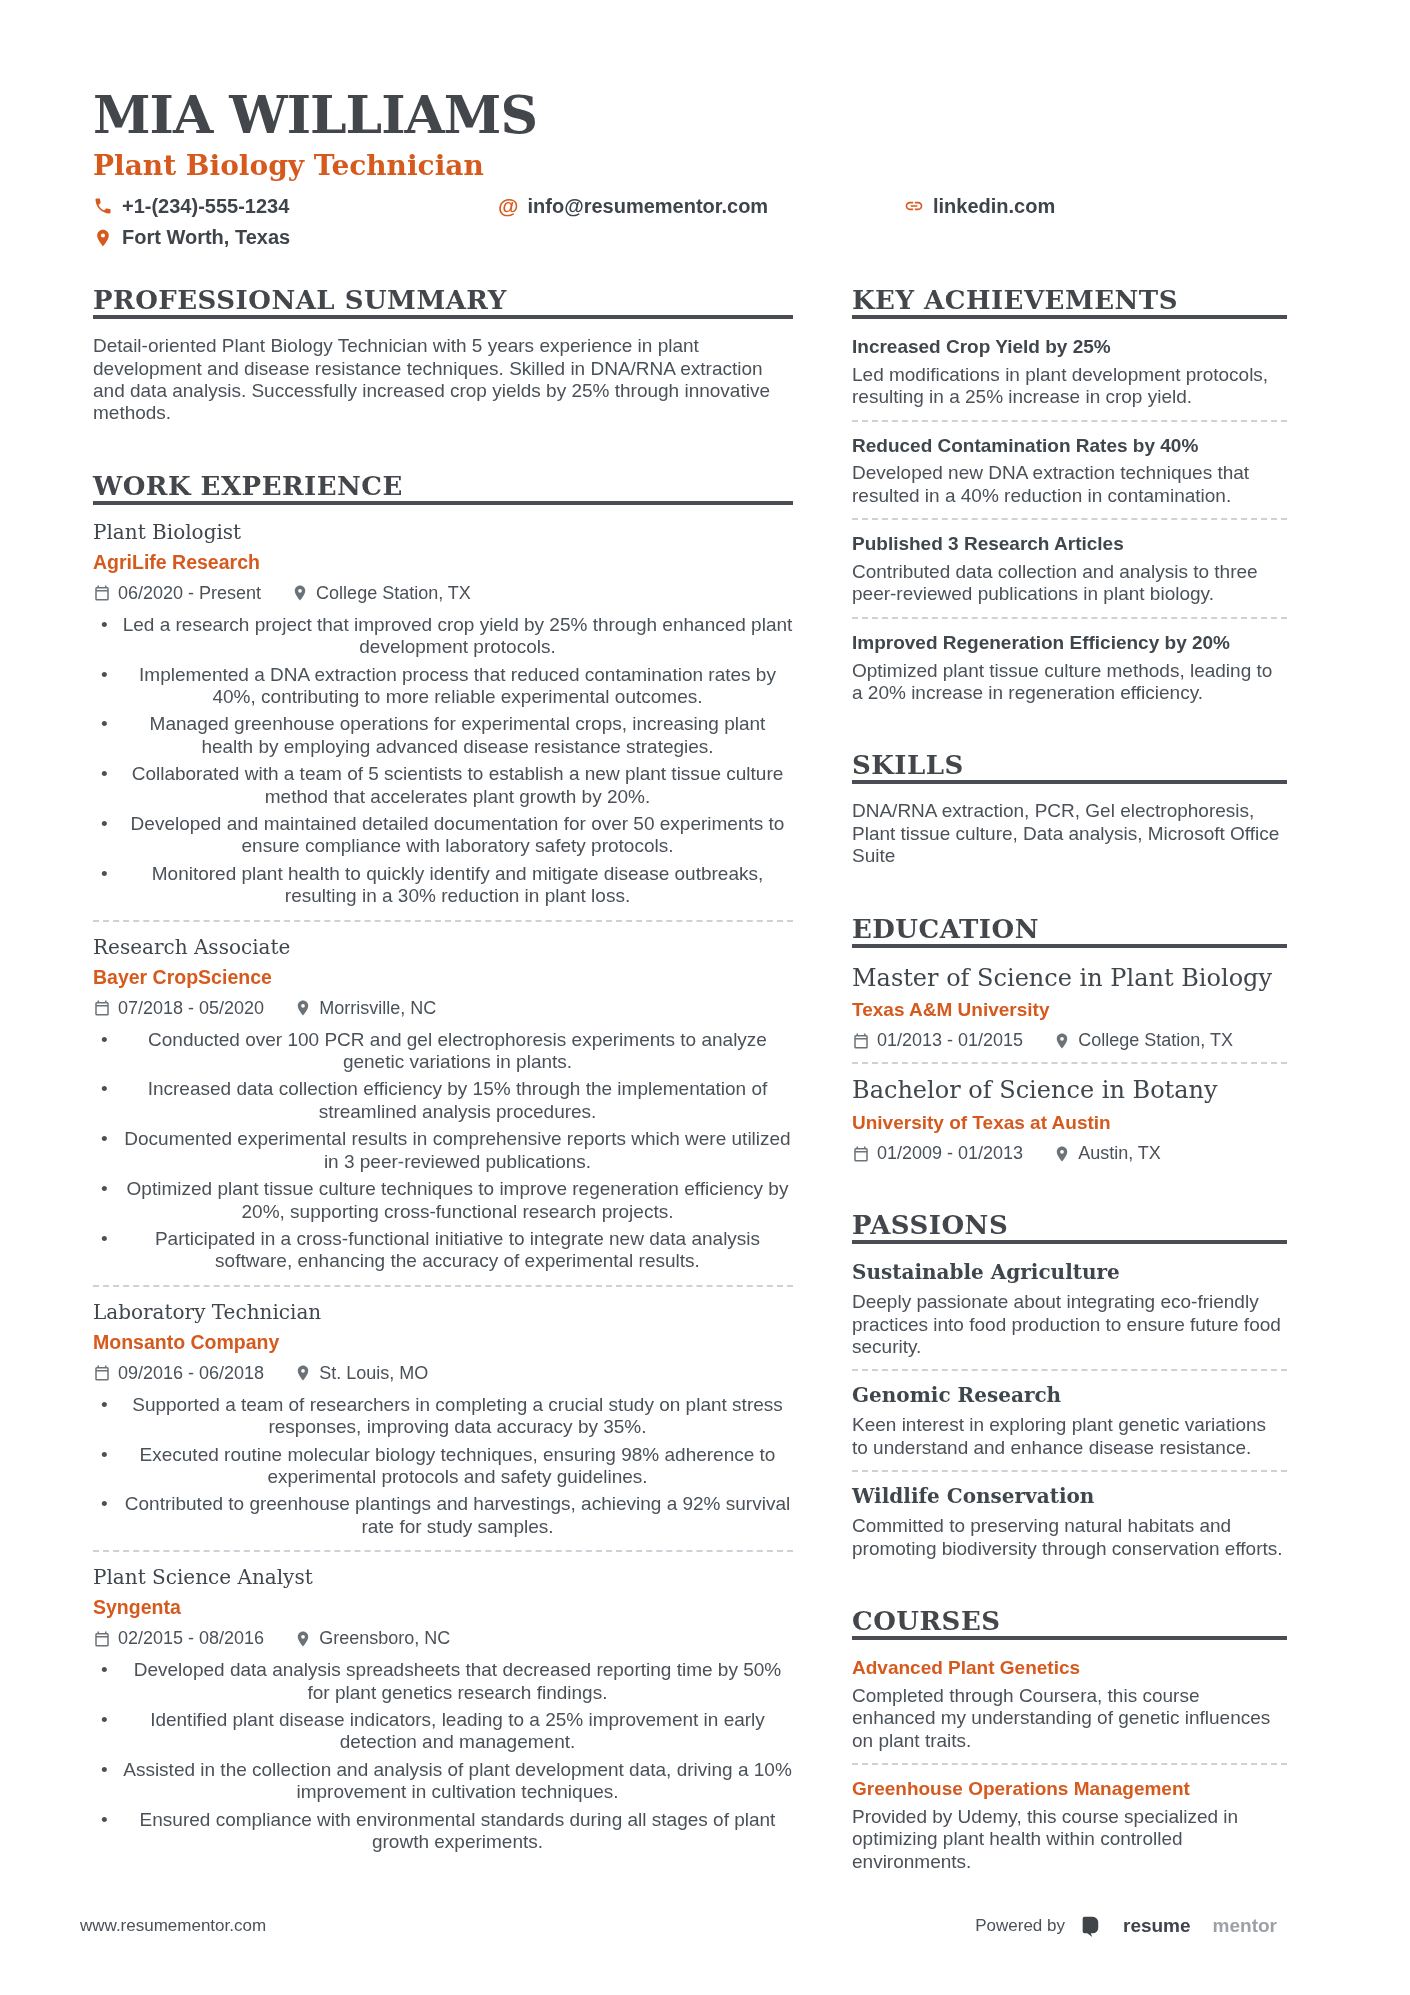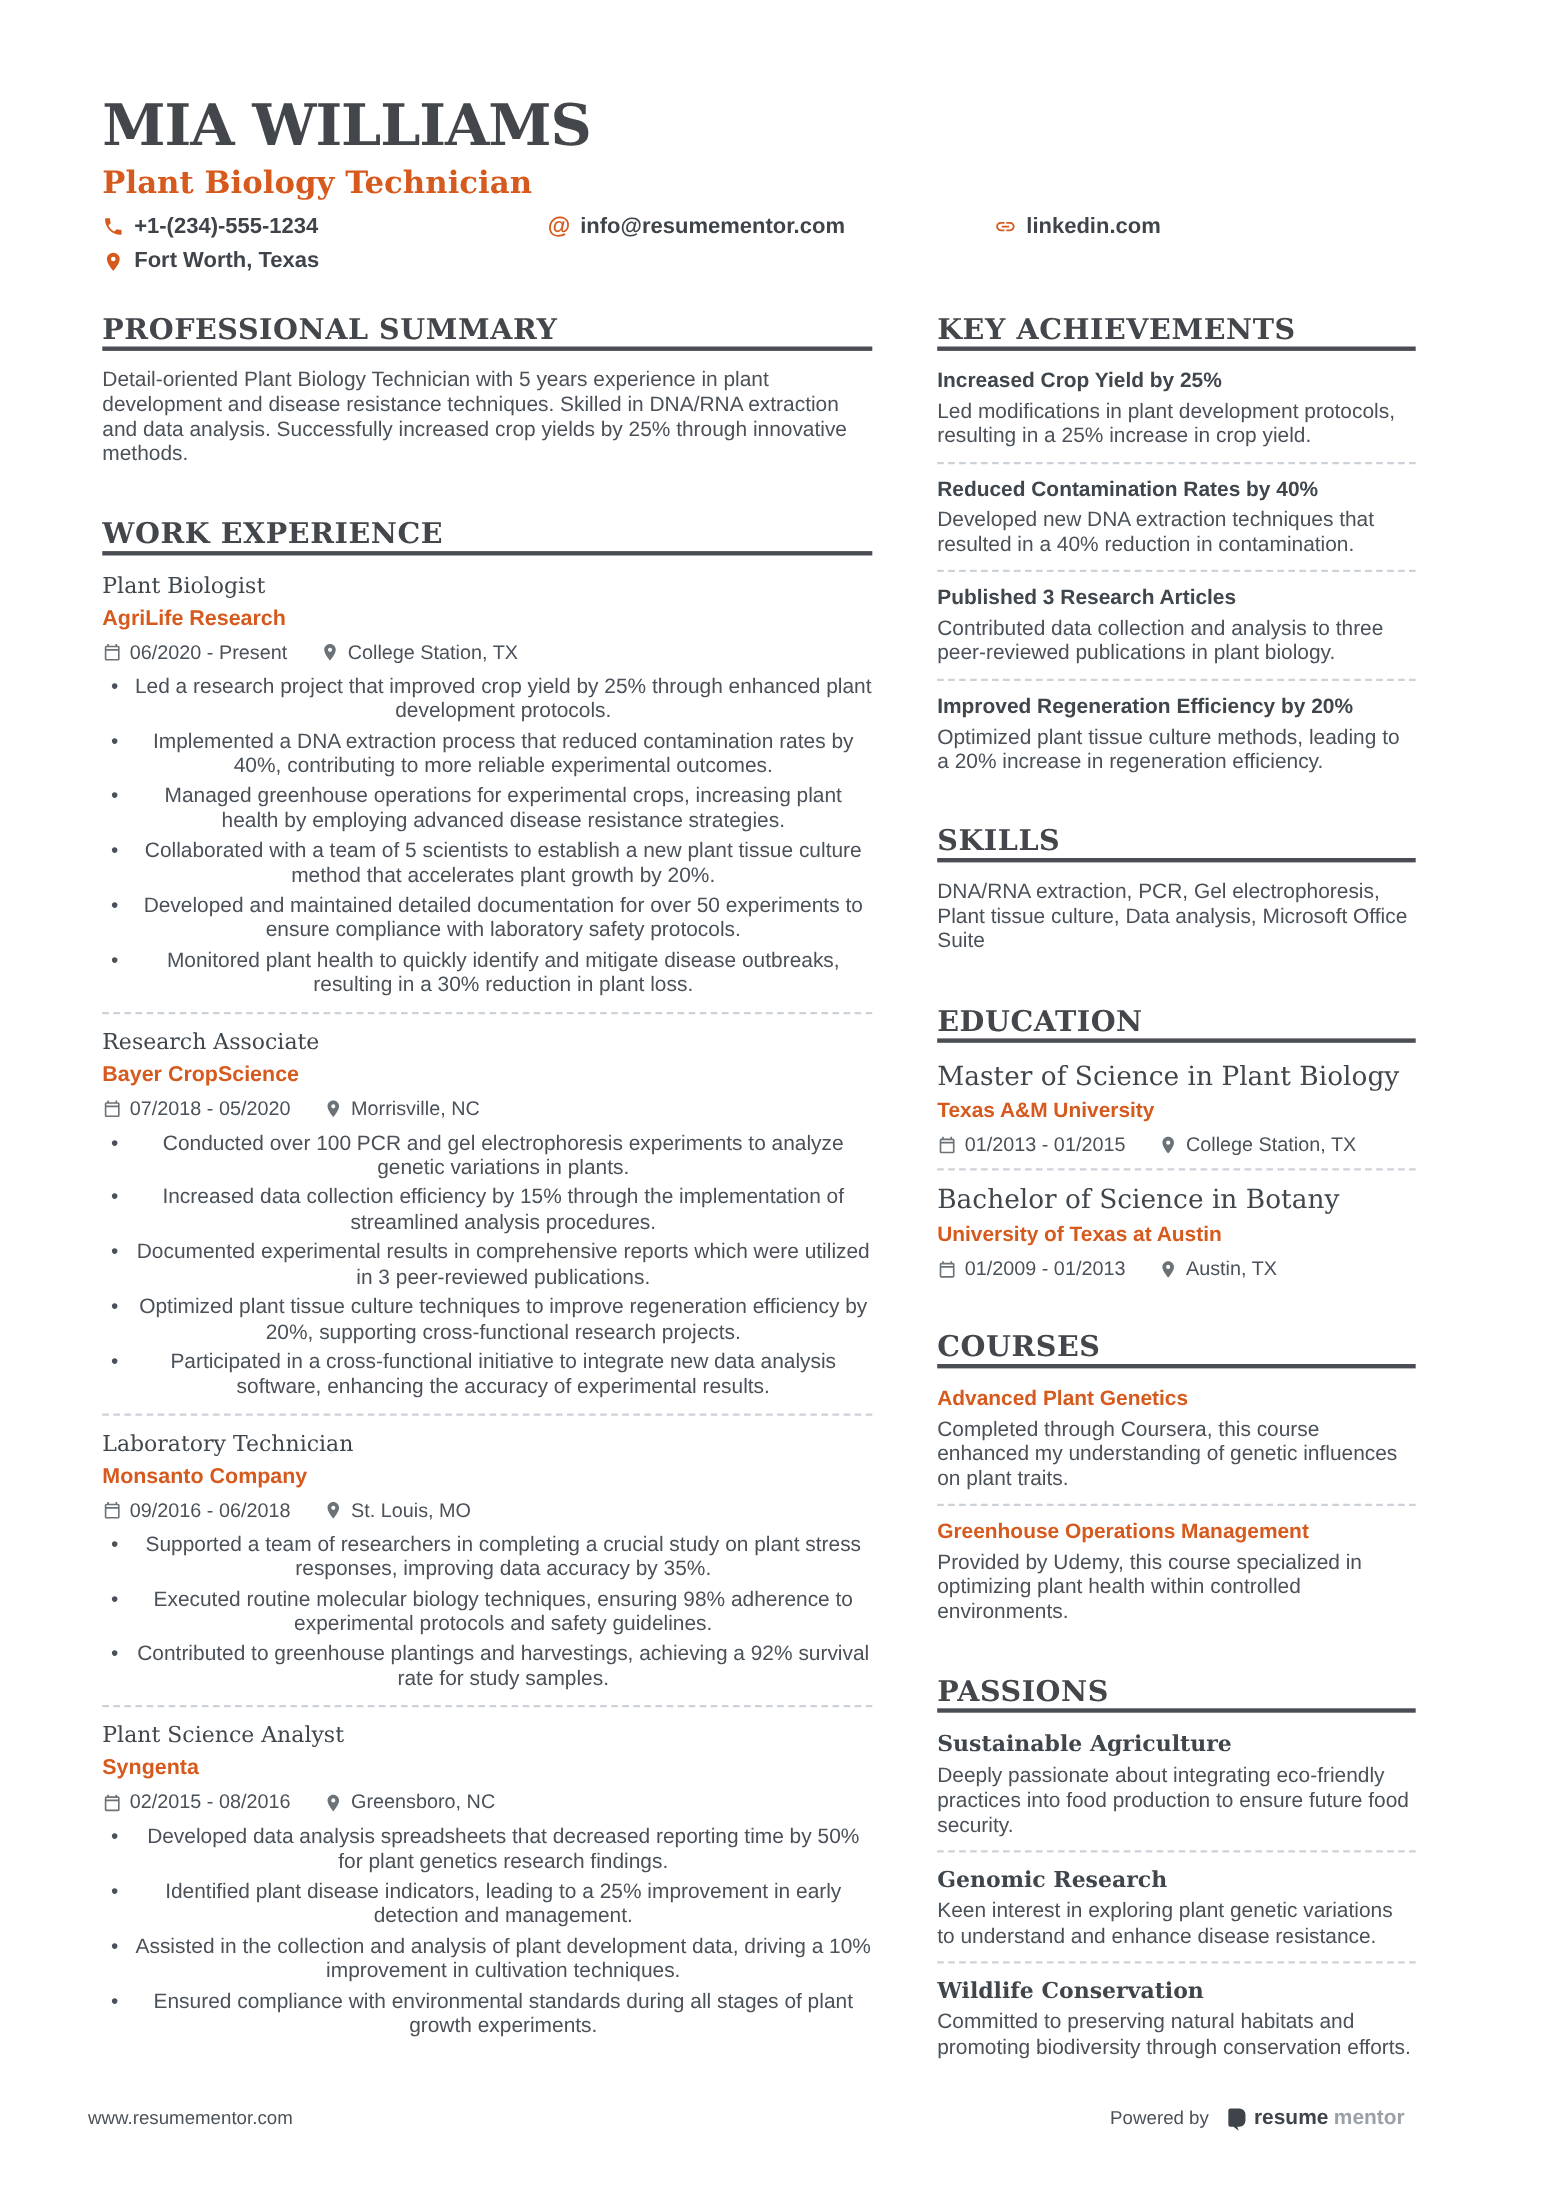--- a/index.html
+++ b/index.html
@@ -45,21 +45,21 @@
   .edu-d{font-family:"DejaVu Serif",serif;font-weight:normal;font-size:24px;color:#3F464C;margin:0 0 7px;line-height:1.2;}
   .edu-s{font-size:19px;font-weight:bold;color:#D65A1D;margin:0 0 9px;}
   .course-t{font-size:19px;font-weight:bold;color:#D65A1D;margin:0 0 5px;line-height:1.25;}
   .pas-t{font-family:"DejaVu Serif",serif;font-weight:bold;font-size:20px;color:#3F464C;margin:0 0 6px;line-height:1.25;}
 
   
   .ftr{position:absolute;left:16px;right:0;bottom:58px;display:flex;justify-content:space-between;align-items:center;padding:0 133px 0 64px;}
   .f-site{font-size:17px;color:#4A5158;}
   .f-right{display:inline-flex;align-items:center;gap:14px;}
   .f-pb{font-size:17px;color:#4A5158;text-align:center;}
-  .f-logo{display:inline-flex;align-items:center;gap:5px;text-align:right;}
+  .f-logo{display:inline-flex;align-items:center;gap:22px;text-align:right;}
   .f-logo-ic{color:#3E444A;}
   .f-bold{font-size:19px;font-weight:bold;color:#3E444A;}
   .f-light{font-size:19px;font-weight:bold;color:#9BA1A7;}
 </style>
 </head>
 <body>
 
 <div class="page">
 
   <header>
@@ -293,50 +293,50 @@
                     <path fill="currentColor" d="M12 2C8.13 2 5 5.13 5 9c0 5.25 7 13 7 13s7-7.75 7-13c0-3.87-3.13-7-7-7zm0 9.5a2.5 2.5 0 0 1 0-5 2.5 2.5 0 0 1 0 5z"></path>
                   </svg>
                 <span>Austin, TX</span>
               </span>
             </div>
           </div>
         </div>
       </section>
 
       <section class="sec">
+        <h2 class="sec-h">PASSIONS</h2>
+        <div class="sec-body">
+          <div class="passion">
+            <div class="pas-t">Sustainable Agriculture</div>
+            <p class="body-text">Deeply passionate about integrating eco-friendly practices into food production to ensure future food security.</p>
+          </div>
+          <hr class="dash-sm">
+          <div class="passion">
+            <div class="pas-t">Genomic Research</div>
+            <p class="body-text">Keen interest in exploring plant genetic variations to understand and enhance disease resistance.</p>
+          </div>
+          <hr class="dash-sm">
+          <div class="passion">
+            <div class="pas-t">Wildlife Conservation</div>
+            <p class="body-text">Committed to preserving natural habitats and promoting biodiversity through conservation efforts.</p>
+          </div>
+        </div>
+      </section>
+
+      <section class="sec">
         <h2 class="sec-h">COURSES</h2>
         <div class="sec-body">
           <div class="course">
             <div class="course-t">Advanced Plant Genetics</div>
             <p class="body-text">Completed through Coursera, this course enhanced my understanding of genetic influences on plant traits.</p>
           </div>
           <hr class="dash-sm">
           <div class="course">
             <div class="course-t">Greenhouse Operations Management</div>
             <p class="body-text">Provided by Udemy, this course specialized in optimizing plant health within controlled environments.</p>
-          </div>
-        </div>
-      </section>
-
-      <section class="sec">
-        <h2 class="sec-h">PASSIONS</h2>
-        <div class="sec-body">
-          <div class="passion">
-            <div class="pas-t">Sustainable Agriculture</div>
-            <p class="body-text">Deeply passionate about integrating eco-friendly practices into food production to ensure future food security.</p>
-          </div>
-          <hr class="dash-sm">
-          <div class="passion">
-            <div class="pas-t">Genomic Research</div>
-            <p class="body-text">Keen interest in exploring plant genetic variations to understand and enhance disease resistance.</p>
-          </div>
-          <hr class="dash-sm">
-          <div class="passion">
-            <div class="pas-t">Wildlife Conservation</div>
-            <p class="body-text">Committed to preserving natural habitats and promoting biodiversity through conservation efforts.</p>
           </div>
         </div>
       </section>
 
     </div>
   </div>
 
   <footer class="ftr">
     <span class="f-site">www.resumementor.com</span>
     <span class="f-right">

